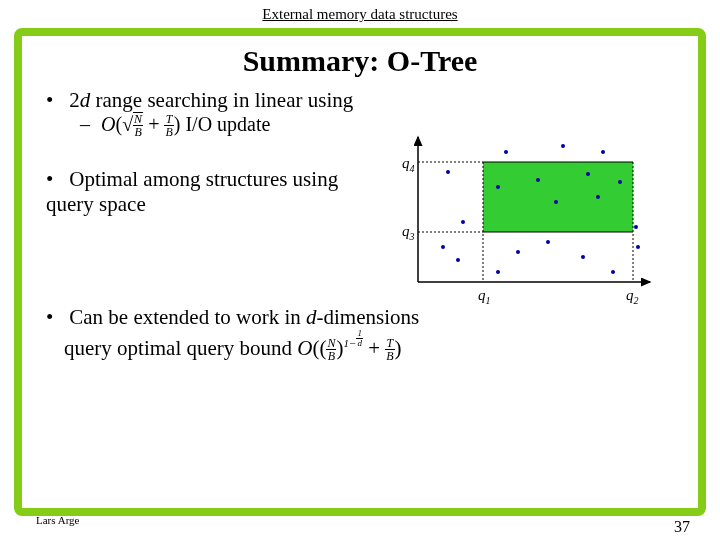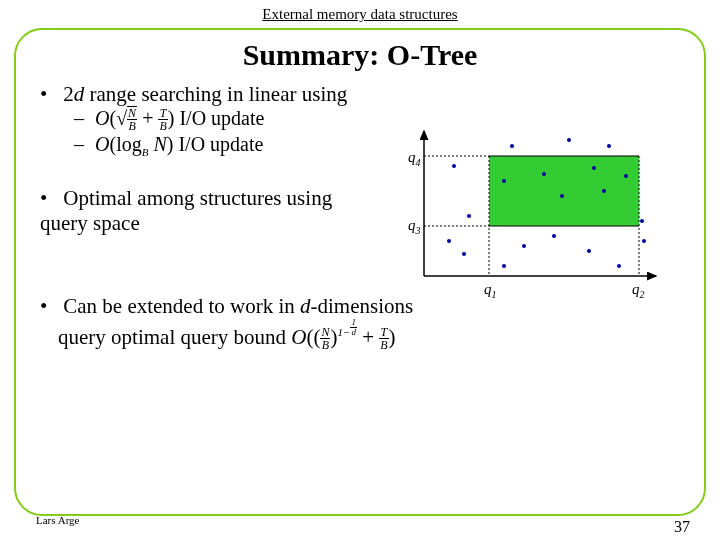--- a/index.html
+++ b/index.html
@@ -23,22 +23,22 @@
     font-size: 15px;
     padding-top: 6px;
     text-decoration: underline;
   }
   .content-frame {
     position: absolute;
     left: 14px;
     right: 14px;
     top: 28px;
     bottom: 24px;
-    border: 2px solid #84cc16;
-    border-radius: 28px;
+    border: 8px solid #84cc16;
+    border-radius: 8px;
     box-sizing: border-box;
     padding: 6px 24px 8px 24px;
   }
   .title {
     text-align: center;
     font-size: 30px;
     font-weight: bold;
     margin-top: 2px;
   }
   .body {
@@ -121,34 +121,27 @@
       </div>
 
       <div class="sub">
         <span class="dash">–</span>
         <span class="math">
           <span>O</span><span class="up">(</span><span class="up">√</span><span style="border-top:1px solid #000; padding-top:0px;"><span class="frac"><span class="num">N</span><span class="den">B</span></span></span><span class="up"> + </span><span class="frac"><span class="num">T</span><span class="den">B</span></span><span class="up">)</span>
         </span>
         <span>I/O update</span>
       </div>
 
-      <div class="sub">
-        <span class="dash">–</span>
-        <span class="math">
-          <span>O</span><span class="up">(</span><span class="up">log</span><sub style="font-size:11px;">B</sub><span> N</span><span class="up">)</span>
-        </span>
-        <span>I/O update</span>
-      </div>
 
       <div class="bullet" style="margin-top:28px; max-width:320px;">
         <span class="dot">•</span>
         <span>Optimal among structures using query space</span>
       </div>
 
-      <div class="bullet" style="margin-top:58px;">
+      <div class="bullet" style="margin-top:88px;">
         <span class="dot">•</span>
         <span>
           <span>Can be extended to work in </span><span class="math">d</span><span>-dimensions</span>
         </span>
         <div style="margin-left:18px;">
           <span>query optimal query bound</span>
           <span class="math">
             <span>O</span><span class="up">(</span><span class="up">(</span><span class="frac"><span class="num">N</span><span class="den">B</span></span><span class="up">)</span><sup style="font-size:11px;"><span>1−</span><span class="frac" style="font-size:9px; vertical-align:baseline;"><span class="num">1</span><span class="den">d</span></span></sup><span class="up"> + </span><span class="frac"><span class="num">T</span><span class="den">B</span></span><span class="up">)</span>
           </span>
         </div>

